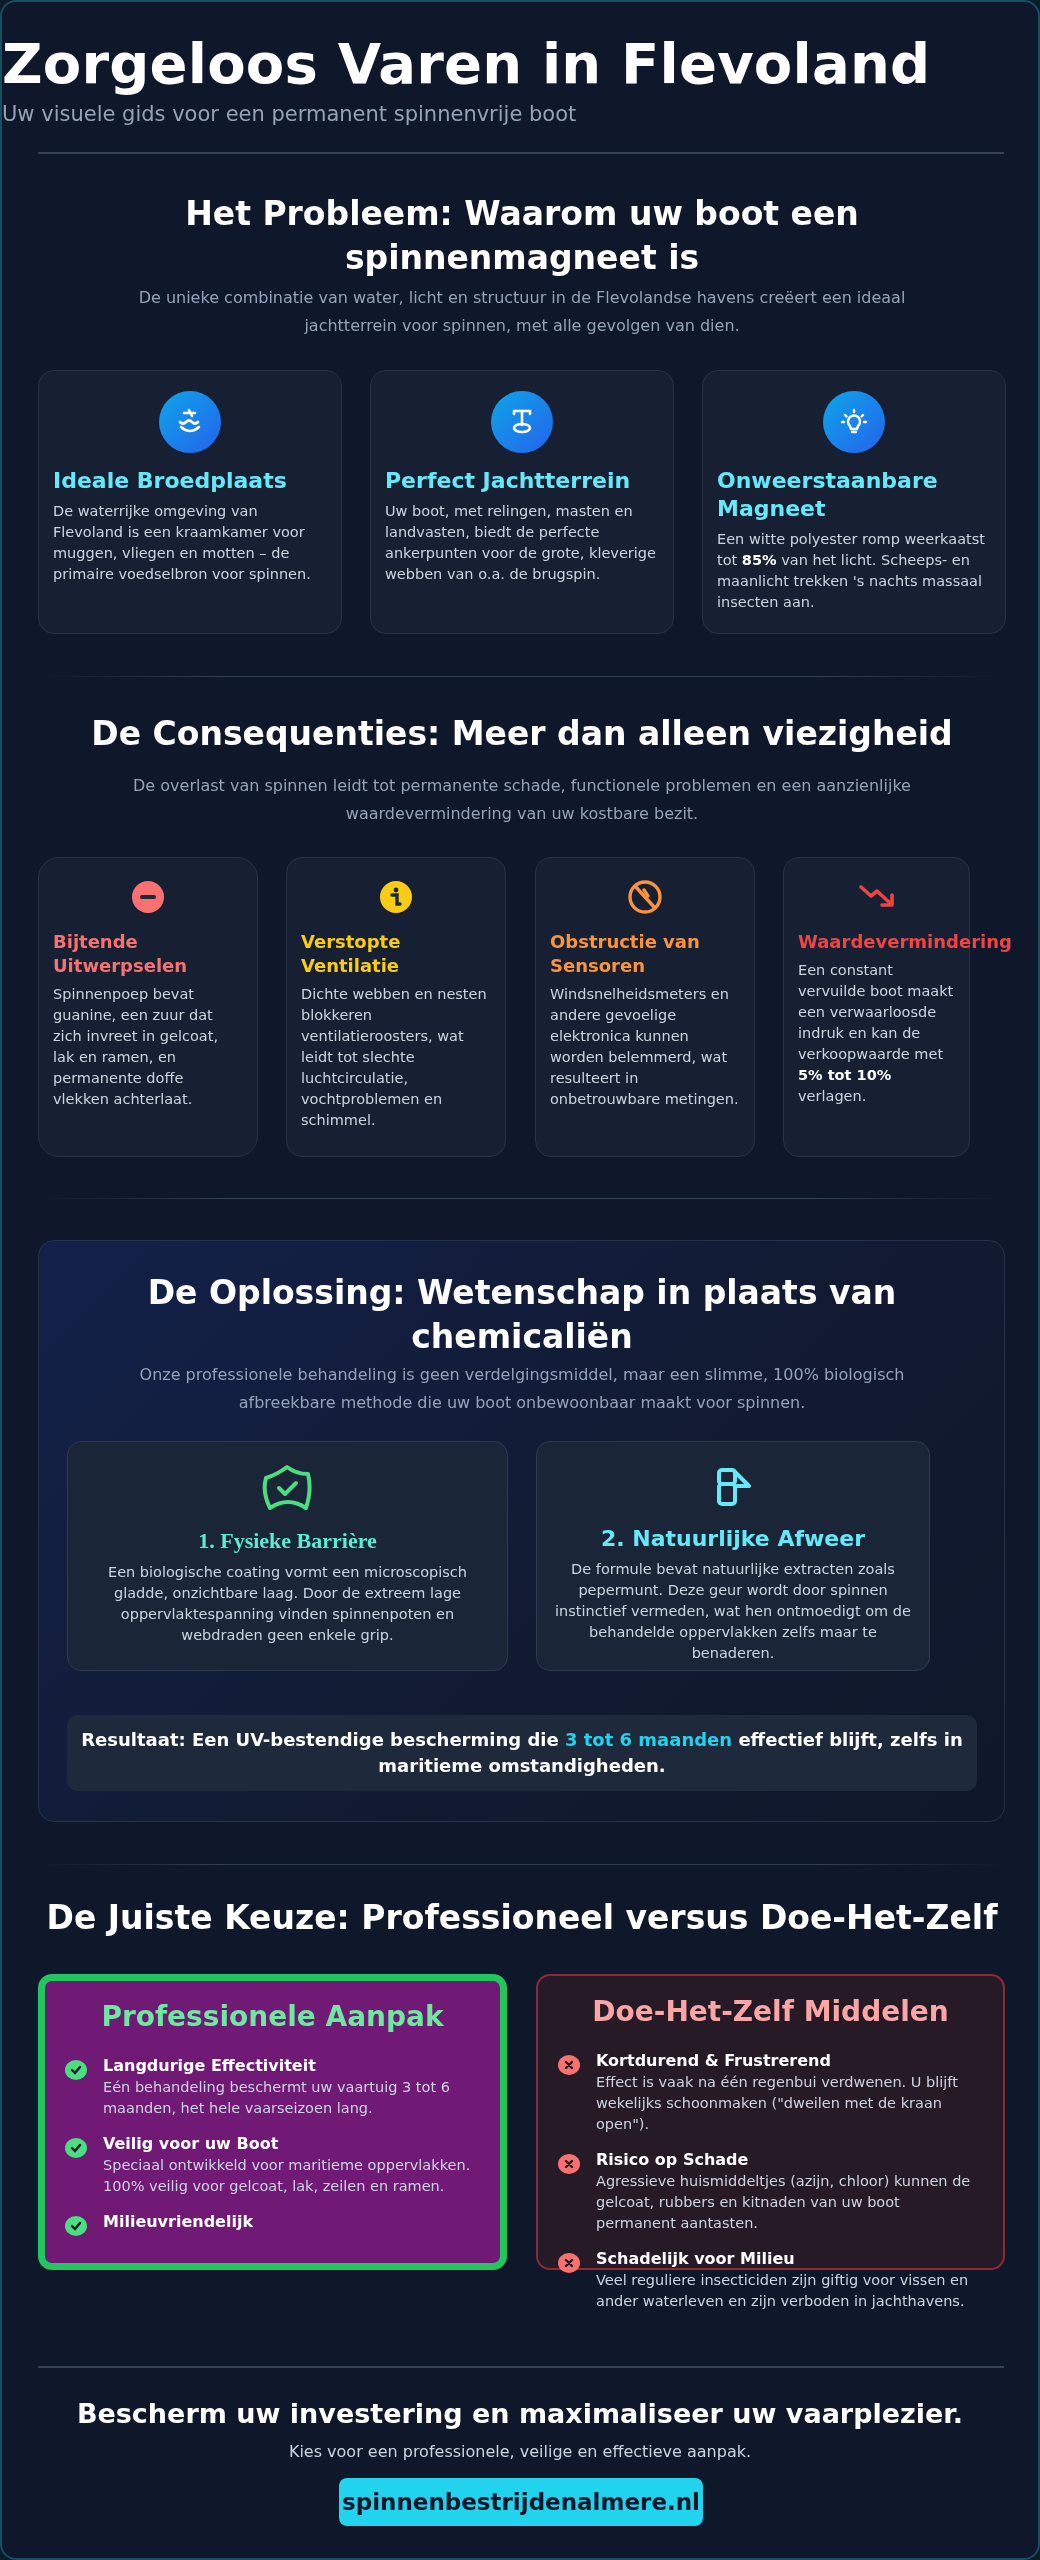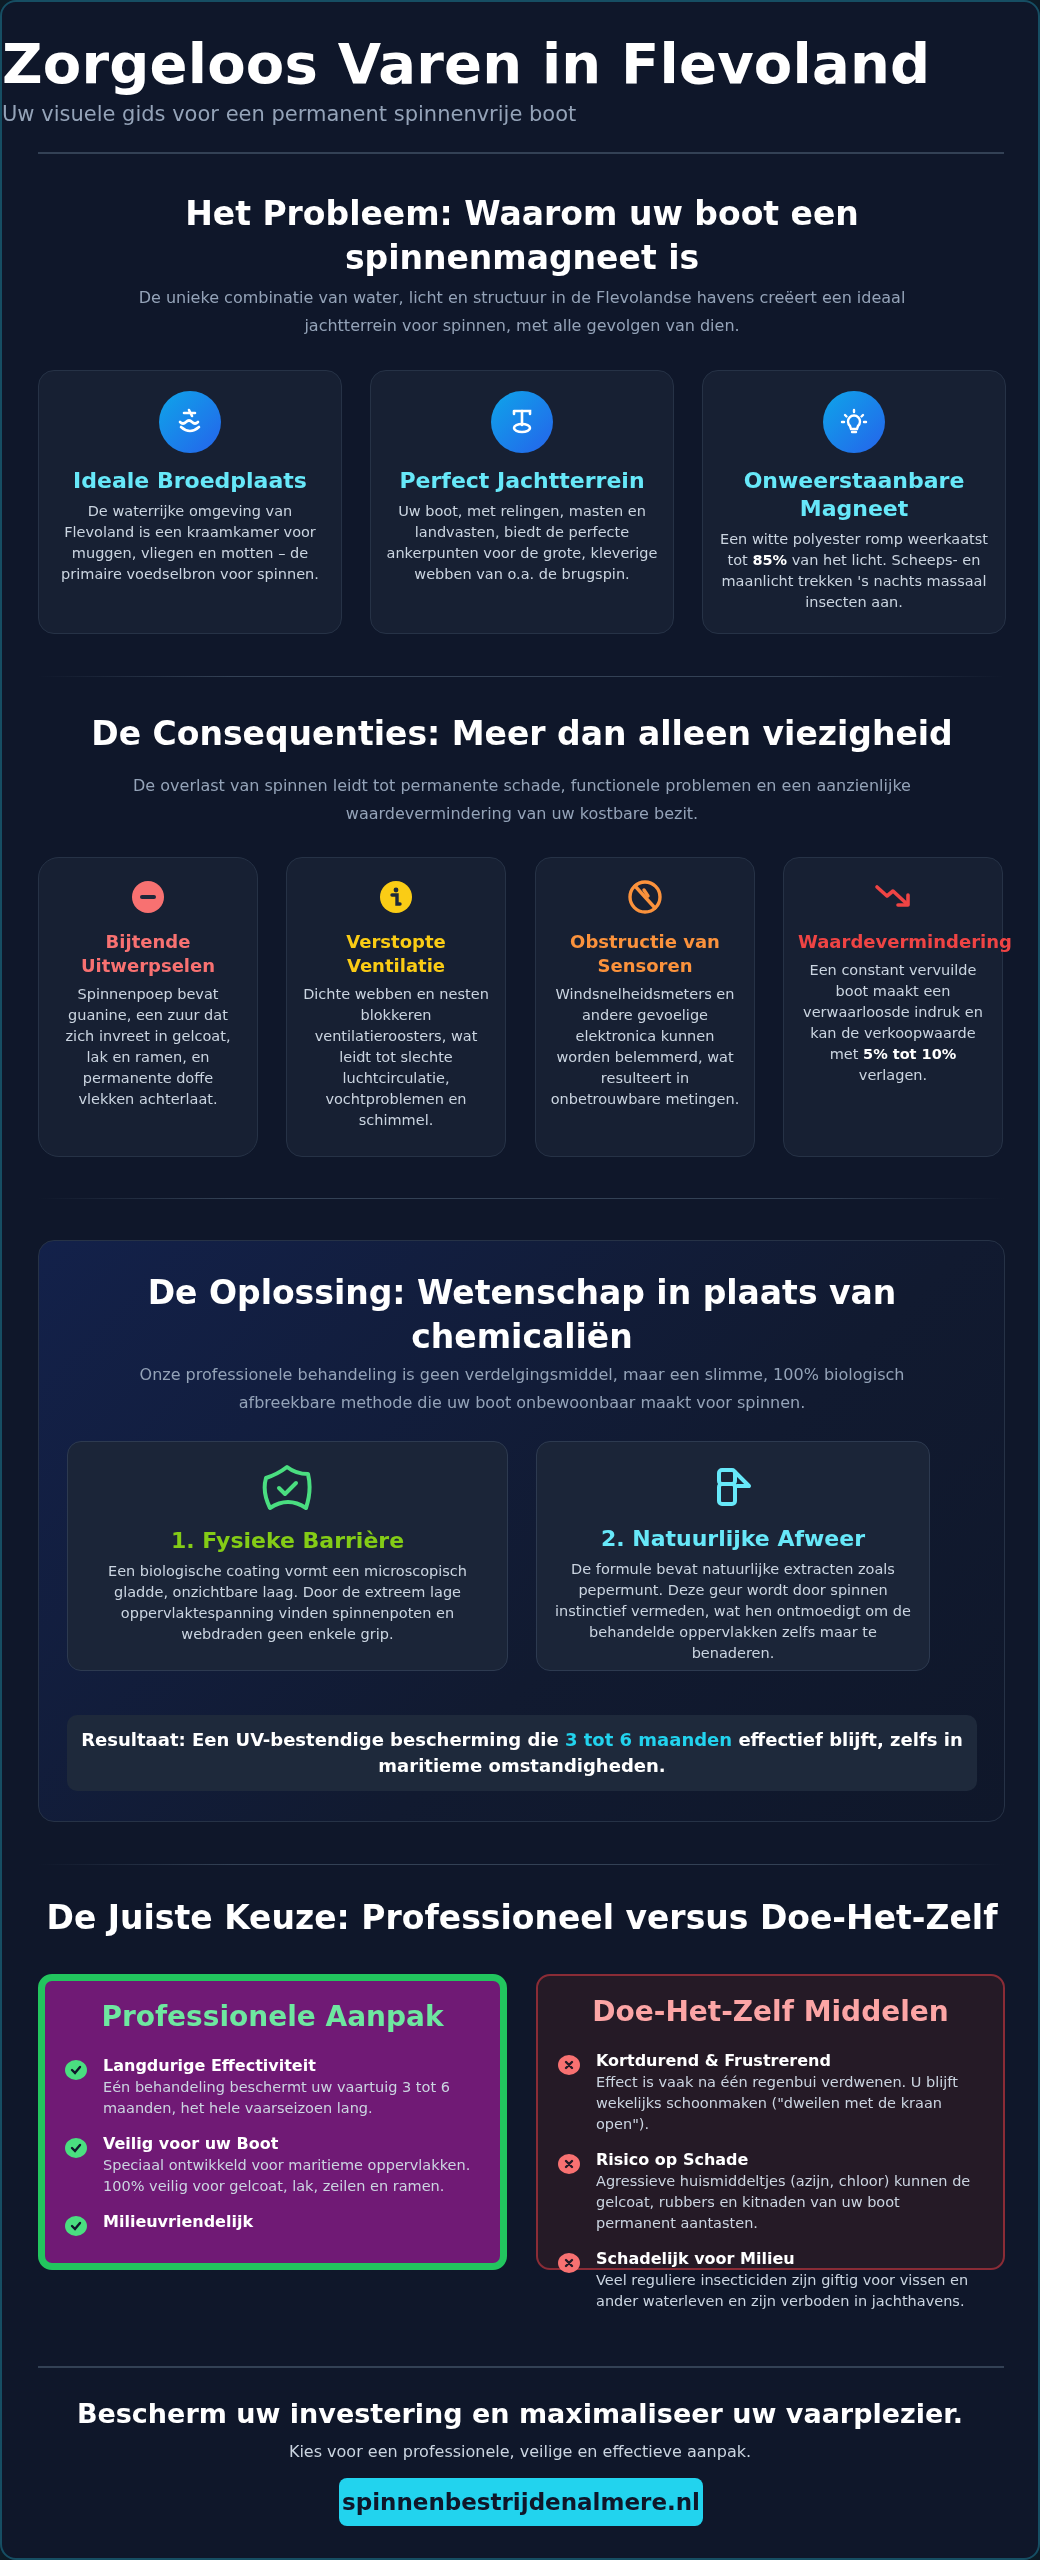--- a/index.html
+++ b/index.html
@@ -18,21 +18,21 @@
   .hero { position: absolute; left: 0; top: 30px; width: 100%; text-align: left; }
   .hero h1 { font-size: 56px; font-weight: 700; color: #ffffff; line-height: 64px; letter-spacing: 0.2px; }
   .hero p { font-size: 21px; color: #94a3b8; margin-top: 6px; }
   .rule { position: absolute; left: 36px; width: 966px; height: 2px; background: #334155; }
   .rule.soft { background: linear-gradient(90deg, rgba(51,65,85,0), #334155 20%, #334155 80%, rgba(51,65,85,0)); height: 1px; }
   .section-title { position: absolute; left: 40px; width: 960px; text-align: center; font-size: 33px; font-weight: 700; color: #ffffff; line-height: 44px; }
   .section-sub { position: absolute; left: 120px; width: 800px; text-align: center; font-size: 16px; color: #94a3b8; line-height: 28px; }
 
   .card {
     position: absolute; background: #172033; border: 1px solid #263246; border-radius: 16px;
-    text-align: center; padding: 20px 14px;
+    padding: 20px 14px;
   }
   .icon-circle {
     width: 62px; height: 62px; border-radius: 50%; margin: 0 auto;
     background: linear-gradient(135deg, #0ea5e9, #2563eb);
     display: flex; align-items: center; justify-content: center;
   }
   .card h3 { font-size: 22px; font-weight: 700; color: #67e8f9; margin-top: 14px; line-height: 28px; }
   .card p { font-size: 14.5px; color: #cbd5e1; line-height: 21px; margin-top: 6px; }
   .card p b { color: #ffffff; }
 
@@ -163,21 +163,21 @@
       <svg width="36" height="36" viewBox="0 0 36 36" fill="none" stroke="#fb923c" stroke-width="3.4" stroke-linecap="round">
           <circle cx="18" cy="18" r="15"></circle>
           <path d="M8 7 L28 29"></path>
           <path d="M17 11 L21 17"></path>
         </svg>
     </div>
     <h3 style="color:#fb923c;">Obstructie van Sensoren</h3>
     <p>Windsnelheidsmeters en andere gevoelige elektronica kunnen worden belemmerd, wat resulteert in onbetrouwbare metingen.</p>
   </div>
 
-  <div class="card c-card" style="left:781px; top:855px; width:220px; height:300px;">
+  <div class="card c-card" style="left:781px; top:855px; width:187px; height:300px;">
     <div class="c-icon">
       <svg width="38" height="30" viewBox="0 0 38 30" fill="none" stroke="#ef4444" stroke-width="3.6" stroke-linecap="round" stroke-linejoin="round">
           <path d="M3 5 L13 14 L19 9 L33 22"></path>
           <path d="M24 23 L34 23 L34 13"></path>
         </svg>
     </div>
     <h3 style="color:#ef4444;">Waardevermindering</h3>
     <p><span>Een constant vervuilde boot maakt een verwaarloosde indruk en kan de verkoopwaarde met </span><b>5% tot 10%</b><span> verlagen.</span></p>
   </div>
 
@@ -187,21 +187,21 @@
     <h2 class="section-title" style="left:10px; top:30px; width:946px;">De Oplossing: Wetenschap in plaats van chemicaliën</h2>
     <p class="section-sub" style="left:100px; top:120px; width:766px;">Onze professionele behandeling is geen verdelgingsmiddel, maar een slimme, 100% biologisch afbreekbare methode die uw boot onbewoonbaar maakt voor spinnen.</p>
 
     <div class="sol-card" style="left:28px; top:200px; width:441px; height:230px;">
       <div>
         <svg width="56" height="50" viewBox="0 0 56 50" fill="none" stroke="#4ade80" stroke-width="4" stroke-linecap="round" stroke-linejoin="round">
           <path d="M6 14 Q18 10 27 3 Q36 10 48 10 Q52 26 46 44 Q28 32 10 44 Q2 28 6 14 Z"></path>
           <path d="M19 24 L25 30 L36 19"></path>
         </svg>
       </div>
-      <h3 style="color:#84cc16;">1. Fysieke Barrière</h3>
+      <h3 style="color:#5eead4;font-family:Liberation Serif, serif;">1. Fysieke Barrière</h3>
       <p>Een biologische coating vormt een microscopisch gladde, onzichtbare laag. Door de extreem lage oppervlaktespanning vinden spinnenpoten en webdraden geen enkele grip.</p>
     </div>
 
     <div class="sol-card" style="left:497px; top:200px; width:394px; height:230px;">
       <div>
         <svg width="48" height="48" viewBox="0 0 48 48" fill="none" stroke="#67e8f9" stroke-width="4" stroke-linecap="round" stroke-linejoin="round">
           <rect x="10" y="6" width="16" height="14" rx="3"></rect>
           <rect x="10" y="20" width="16" height="20" rx="3"></rect>
           <path d="M26 8 L40 22 L28 22"></path>
         </svg>

